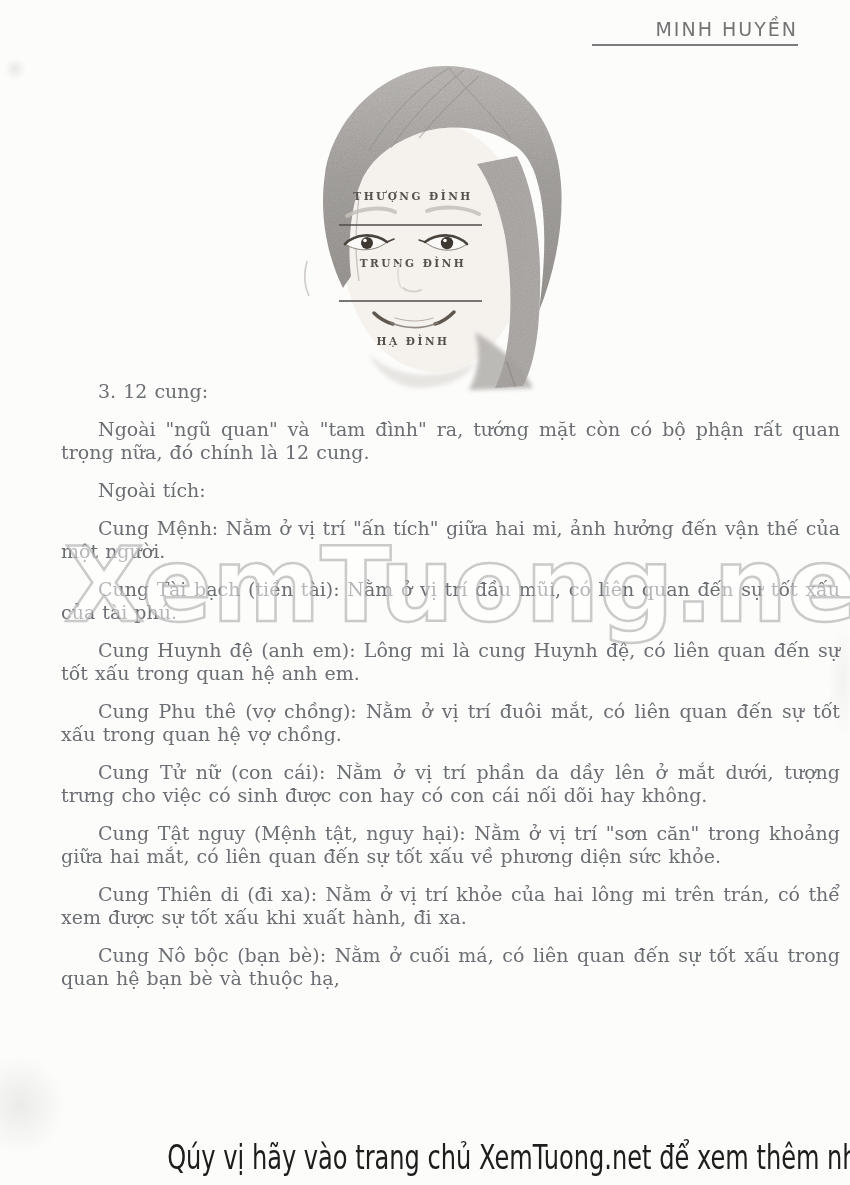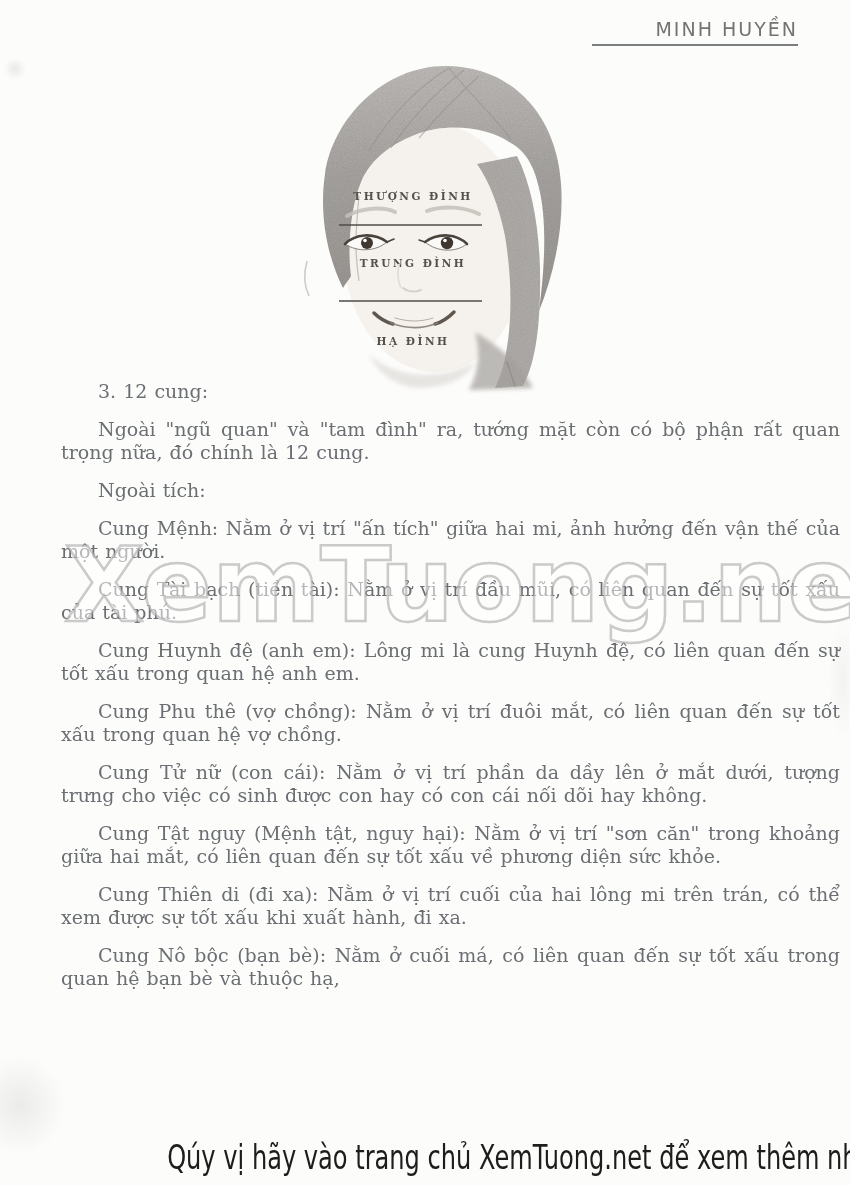--- a/index.html
+++ b/index.html
@@ -150,21 +150,21 @@
 <div class="page-text">
   <p>3. 12 cung:</p>
   <p>Ngoài "ngũ quan" và "tam đình" ra, tướng mặt còn có bộ phận rất quan trọng nữa, đó chính là 12 cung.</p>
   <p>Ngoài tích:</p>
   <p>Cung Mệnh: Nằm ở vị trí "ấn tích" giữa hai mi, ảnh hưởng đến vận thế của một người.</p>
   <p>Cung Tài bạch (tiền tài): Nằm ở vị trí đầu mũi, có liên quan đến sự tốt xấu của tài phú.</p>
   <p>Cung Huynh đệ (anh em): Lông mi là cung Huynh đệ, có liên quan đến sự tốt xấu trong quan hệ anh em.</p>
   <p>Cung Phu thê (vợ chồng): Nằm ở vị trí đuôi mắt, có liên quan đến sự tốt xấu trong quan hệ vợ chồng.</p>
   <p>Cung Tử nữ (con cái): Nằm ở vị trí phần da dầy lên ở mắt dưới, tượng trưng cho việc có sinh được con hay có con cái nối dõi hay không.</p>
   <p>Cung Tật nguy (Mệnh tật, nguy hại): Nằm ở vị trí "sơn căn" trong khoảng giữa hai mắt, có liên quan đến sự tốt xấu về phương diện sức khỏe.</p>
-  <p>Cung Thiên di (đi xa): Nằm ở vị trí cuối của hai lông mi trên trán, có thể xem được sự tốt xấu khi xuất hành, đi xa.</p>
+  <p>Cung Thiên di (đi xa): Nằm ở vị trí khỏe của hai lông mi trên trán, có thể xem được sự tốt xấu khi xuất hành, đi xa.</p>
   <p>Cung Nô bộc (bạn bè): Nằm ở cuối má, có liên quan đến sự tốt xấu trong quan hệ bạn bè và thuộc hạ,</p>
 </div>
 
 <div class="watermark">XemTuong.net</div>
 
 <div class="smudge bl"></div>
 <div class="smudge tl"></div>
 <div class="smudge rm"></div>
 
 <div class="footer">

